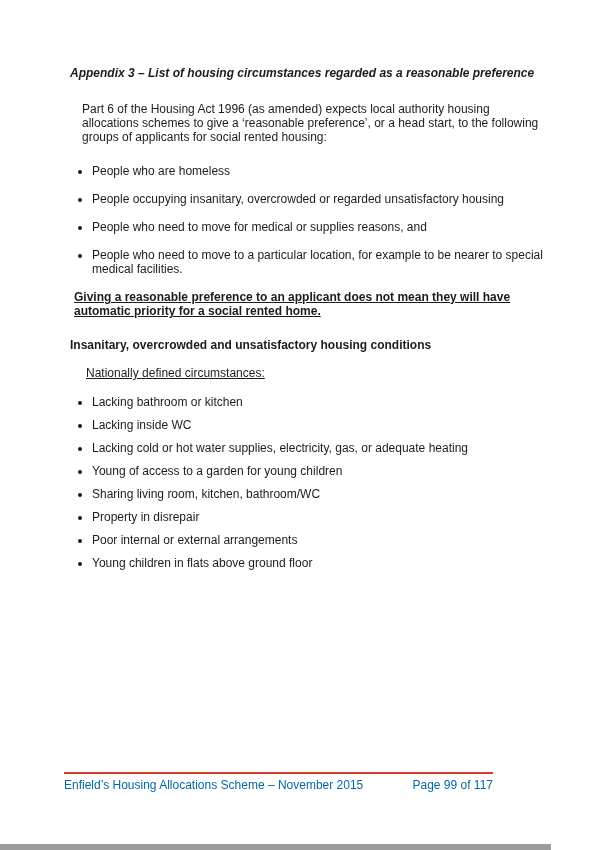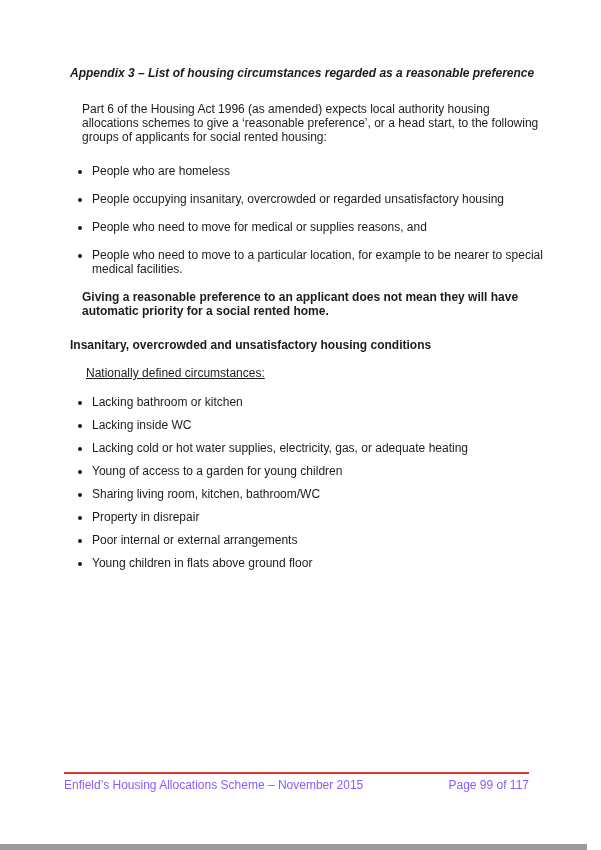--- a/index.html
+++ b/index.html
@@ -8,43 +8,43 @@
     background: #ffffff;
   }
   .page {
     position: relative;
     width: 551px;
     height: 850px;
     background: #ffffff;
     overflow: hidden;
     font-family: "Liberation Sans", "DejaVu Sans", sans-serif;
     color: #1c1c1c;
-    padding-left: 36px;
   }
   .content {
     position: absolute;
     top: 66px;
     left: 70px;
     width: 473px;
     font-size: 12px;
     line-height: 14px;
   }
   .doc-title {
     margin: 0 0 22px 0;
     font-size: 12px;
     line-height: 14px;
     font-weight: bold;
     font-style: italic;
   }
   p.para {
     margin: 0 0 20px 12px;
   }
   p.bold-note {
-    margin: 0 0 20px 12px;
+    margin: 0 0 20px 4px;
     font-weight: bold;
+    text-decoration: underline;
   }
   h2.section-heading {
     margin: 12px 0 14px 0;
     font-size: 12px;
     line-height: 14px;
     font-weight: bold;
   }
   h3.subsection-heading {
     margin: 0 0 15px 16px;
     font-size: 12px;
@@ -115,19 +115,19 @@
       <li>Lacking cold or hot water supplies, electricity, gas, or adequate heating</li>
       <li>Young of access to a garden for young children</li>
       <li>Sharing living room, kitchen, bathroom/WC</li>
       <li>Property in disrepair</li>
       <li>Poor internal or external arrangements</li>
       <li>Young children in flats above ground floor</li>
     </ul>
 
   </div>
 
-  <div class="footer" style="color: #8b5cf6; border-top-color: rgb(217, 58, 45);">
+  <div class="footer" style="color: #0369a1; border-top-color: rgb(217, 58, 45);">
     <span>Enfield’s Housing Allocations Scheme – November 2015</span>
     <span>Page 99 of 117</span>
   </div>
 
   <div class="page-edge"></div>
 </div>
 
 </body></html>

